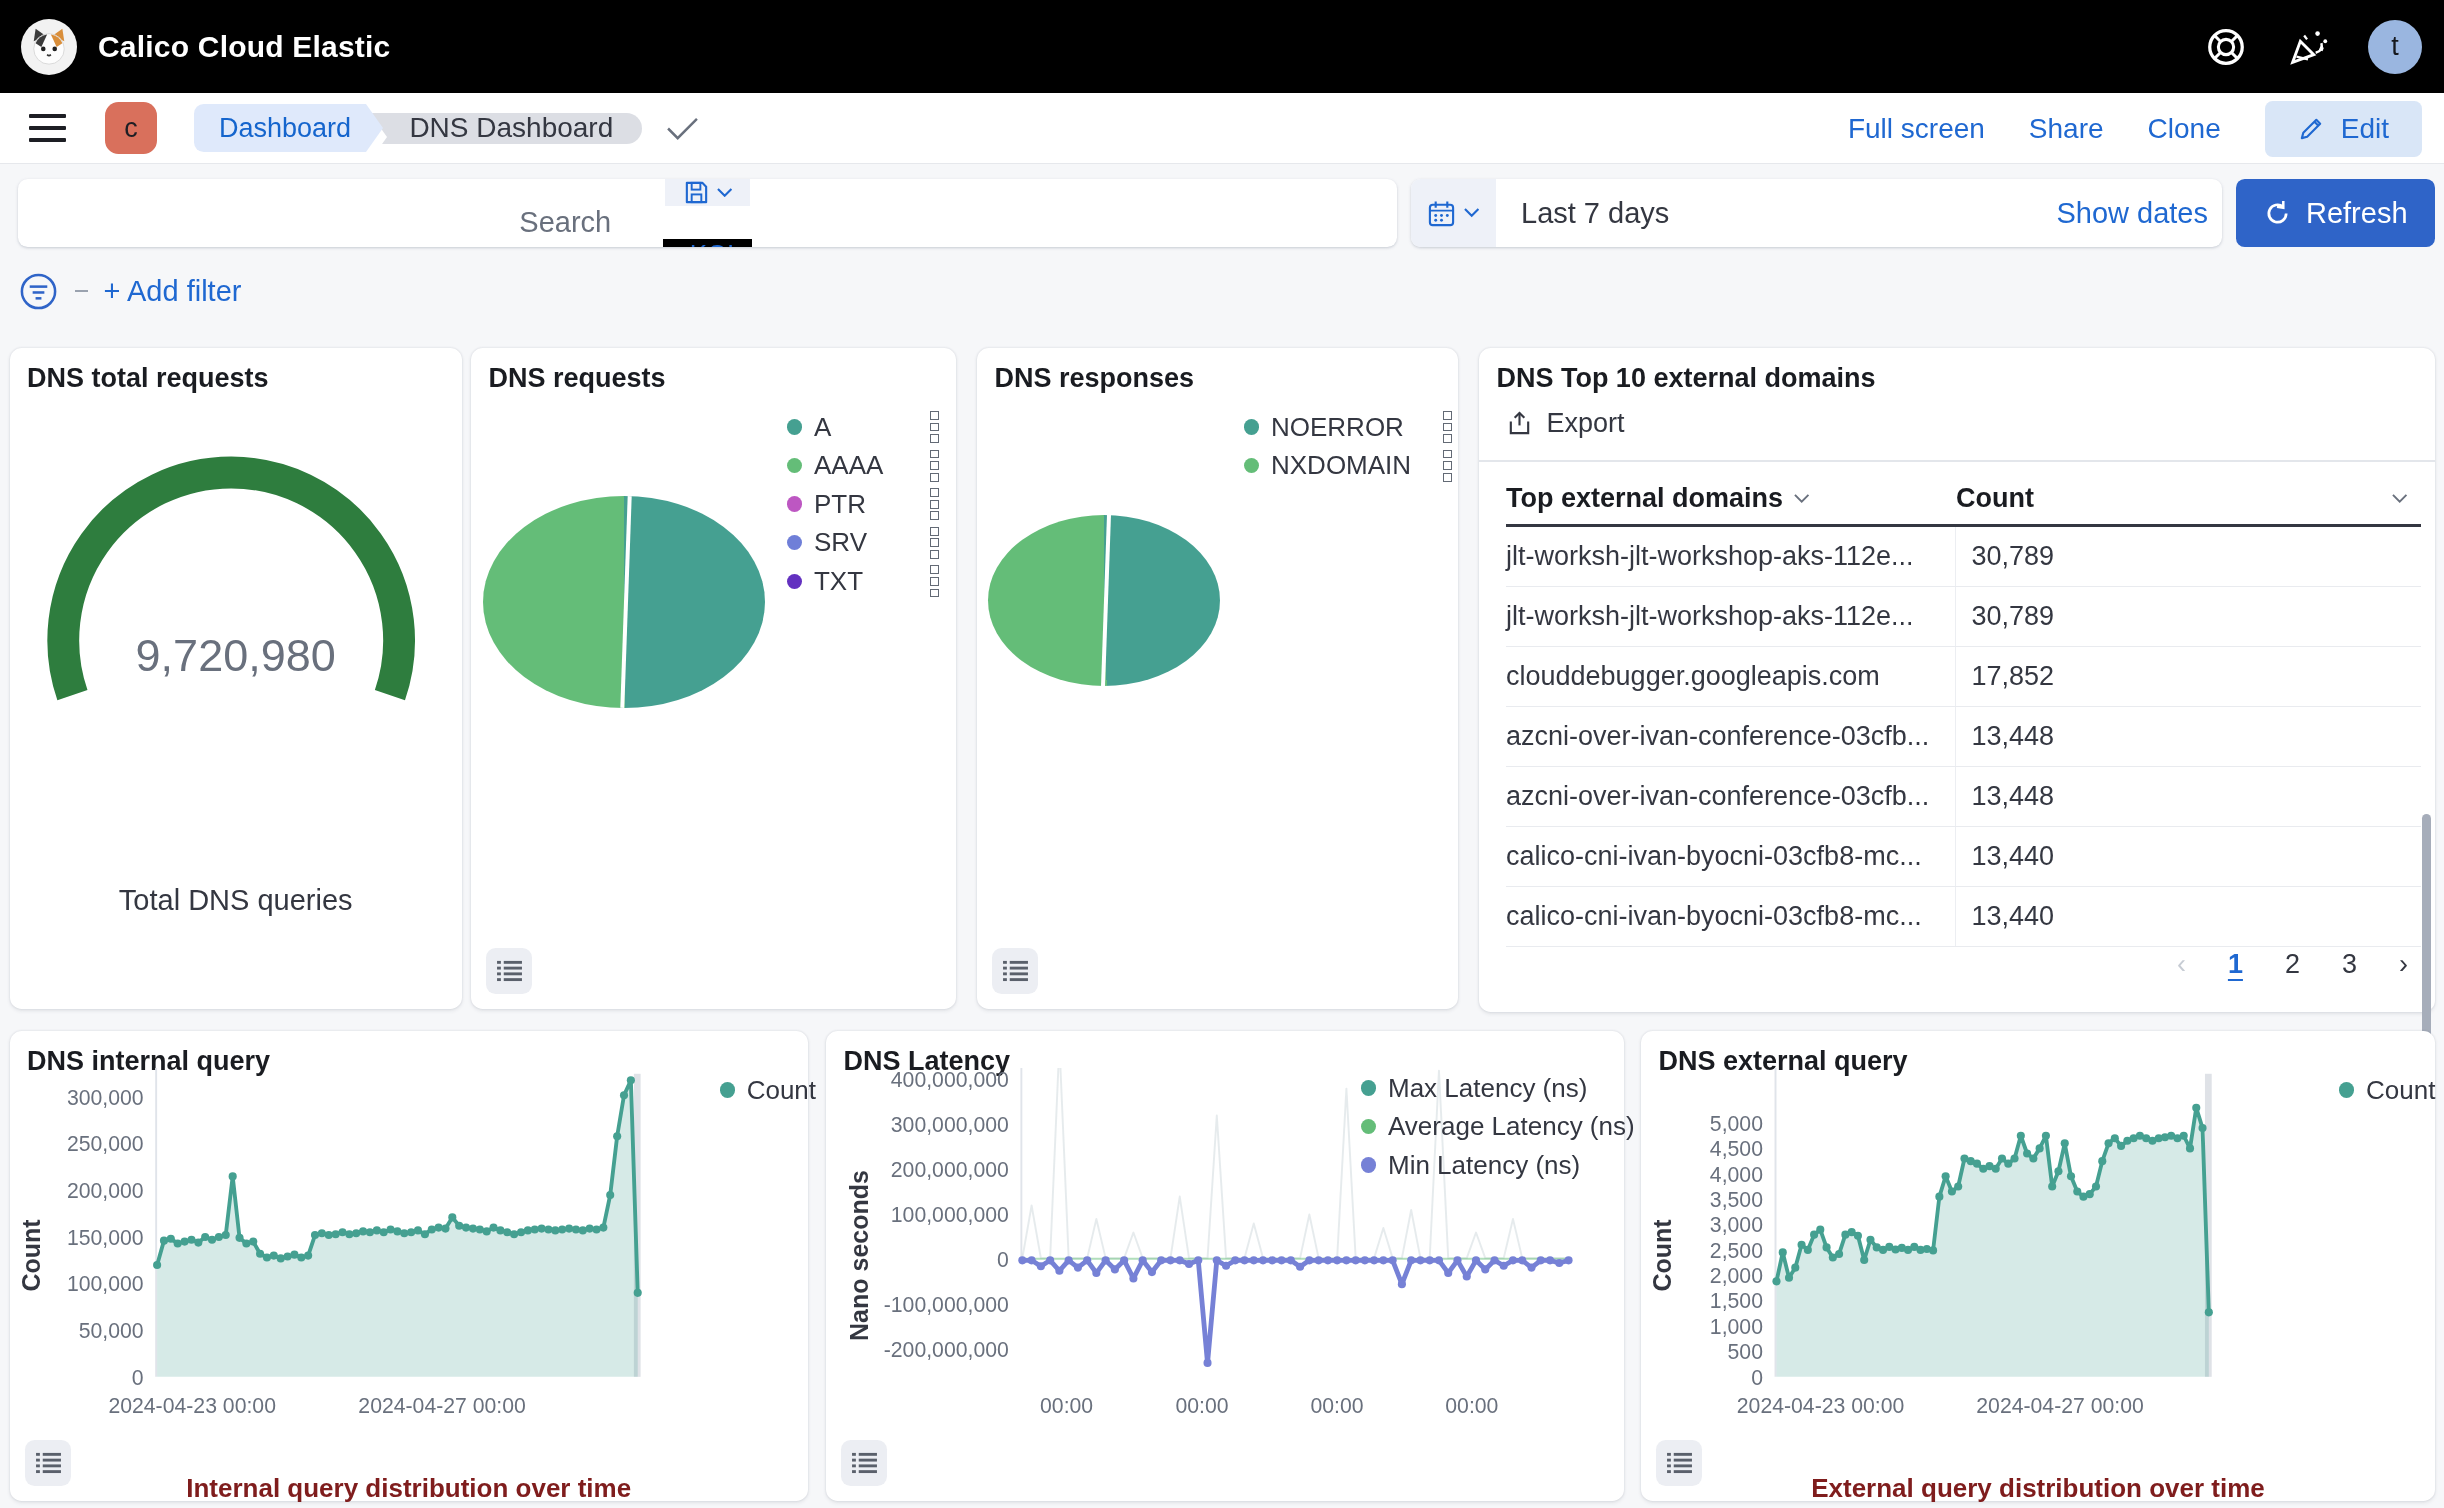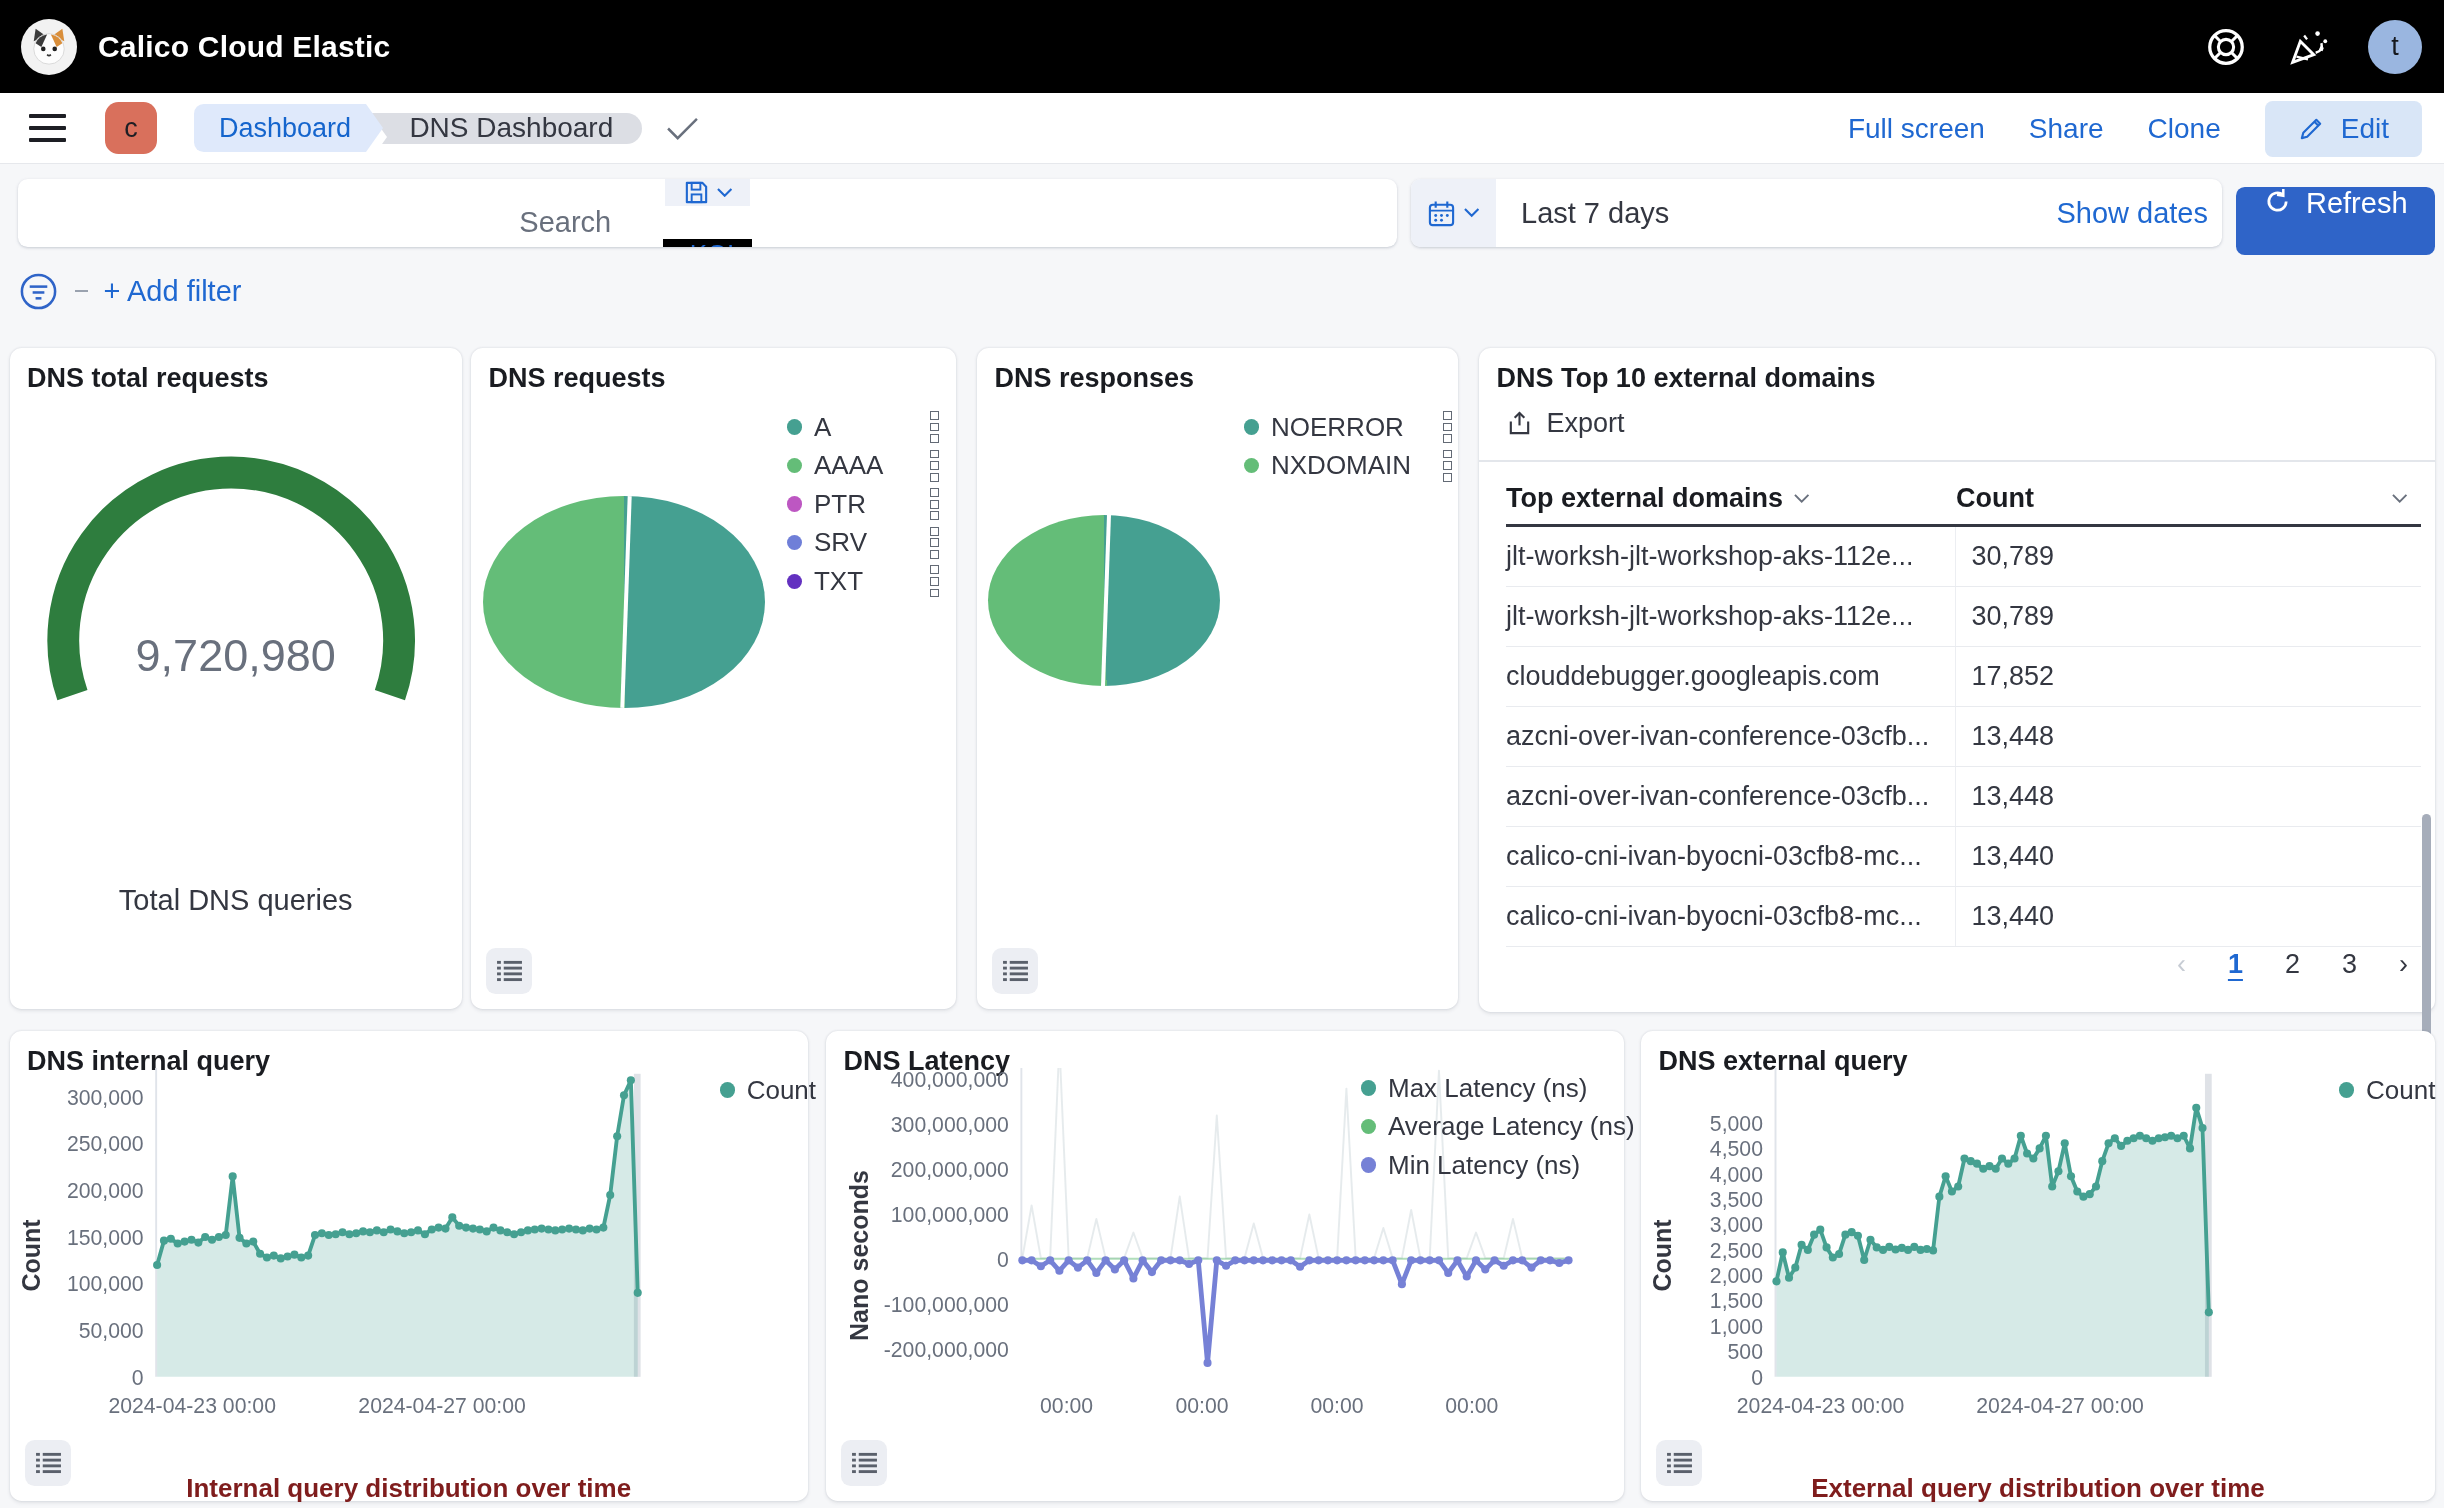--- a/index.html
+++ b/index.html
@@ -52,22 +52,22 @@
                 font-family:"Liberation Sans",sans-serif; }
   .qbar input::placeholder { color:#69707d; }
   .kql { width:89px; height:68px; display:flex; align-items:center; justify-content:center;
          color:#1f68d1; font-size:26px; background:#000000; cursor:pointer;padding-left:16px; }
   .datebar { position:absolute; left:1411px; top:179px; height:68px; width:811px; background:#fff;
              border-radius:9.7px; box-shadow:0 1px 2.9px rgba(110,120,140,.35); display:flex; align-items:center; overflow:hidden; }
   .cal-seg { width:85px; height:68px; background:#eef1f8; display:flex; align-items:center; justify-content:center; gap:7.7px; cursor:pointer; }
   .daterange { font-size:29px; color:#343741; margin-left:25px; flex:1; }
   .showdates { color:#1f68d1; font-size:29px; margin-right:14px; cursor:pointer; }
   .refresh-btn { position:absolute; left:2236px; top:179px; height:68px; width:199px; background:#2f64c8;
-                 border:none; border-radius:8.7px; color:#fff; font-size:29px; display:flex; 
-                 justify-content:center; gap:13.5px; font-family:"Liberation Sans",sans-serif; cursor:pointer;margin-top:8px; }
+                 border:none; border-radius:8.7px; color:#fff; font-size:29px; display:flex; align-items:center;
+                 justify-content:center; gap:13.5px; font-family:"Liberation Sans",sans-serif; cursor:pointer; }
   .filterrow { position:absolute; left:18.3px; top:263px; height:56px; display:flex; align-items:center; gap:15.4px; }
   .filterdash { width:13.5px; height:2.9px; background:#9aa2af; }
   .addfilter { color:#1f68d1; font-size:29px; cursor:pointer; }
 
   
   .panel { position:absolute; background:#fff; border-radius:11.6px;
            box-shadow:0 1.9px 3.9px rgba(80,90,110,.12), 0 0 1.9px rgba(80,90,110,.18); }
   .ptitle { position:absolute; left:17.4px; top:15.4px; font-size:27px; font-weight:bold; color:#1a1c21; cursor:pointer; }
   #p1 { left:9.7px;  top:348px; width:452px; height:661px; }
   #p2 { left:471px; top:348px; width:485px; height:661px; }

